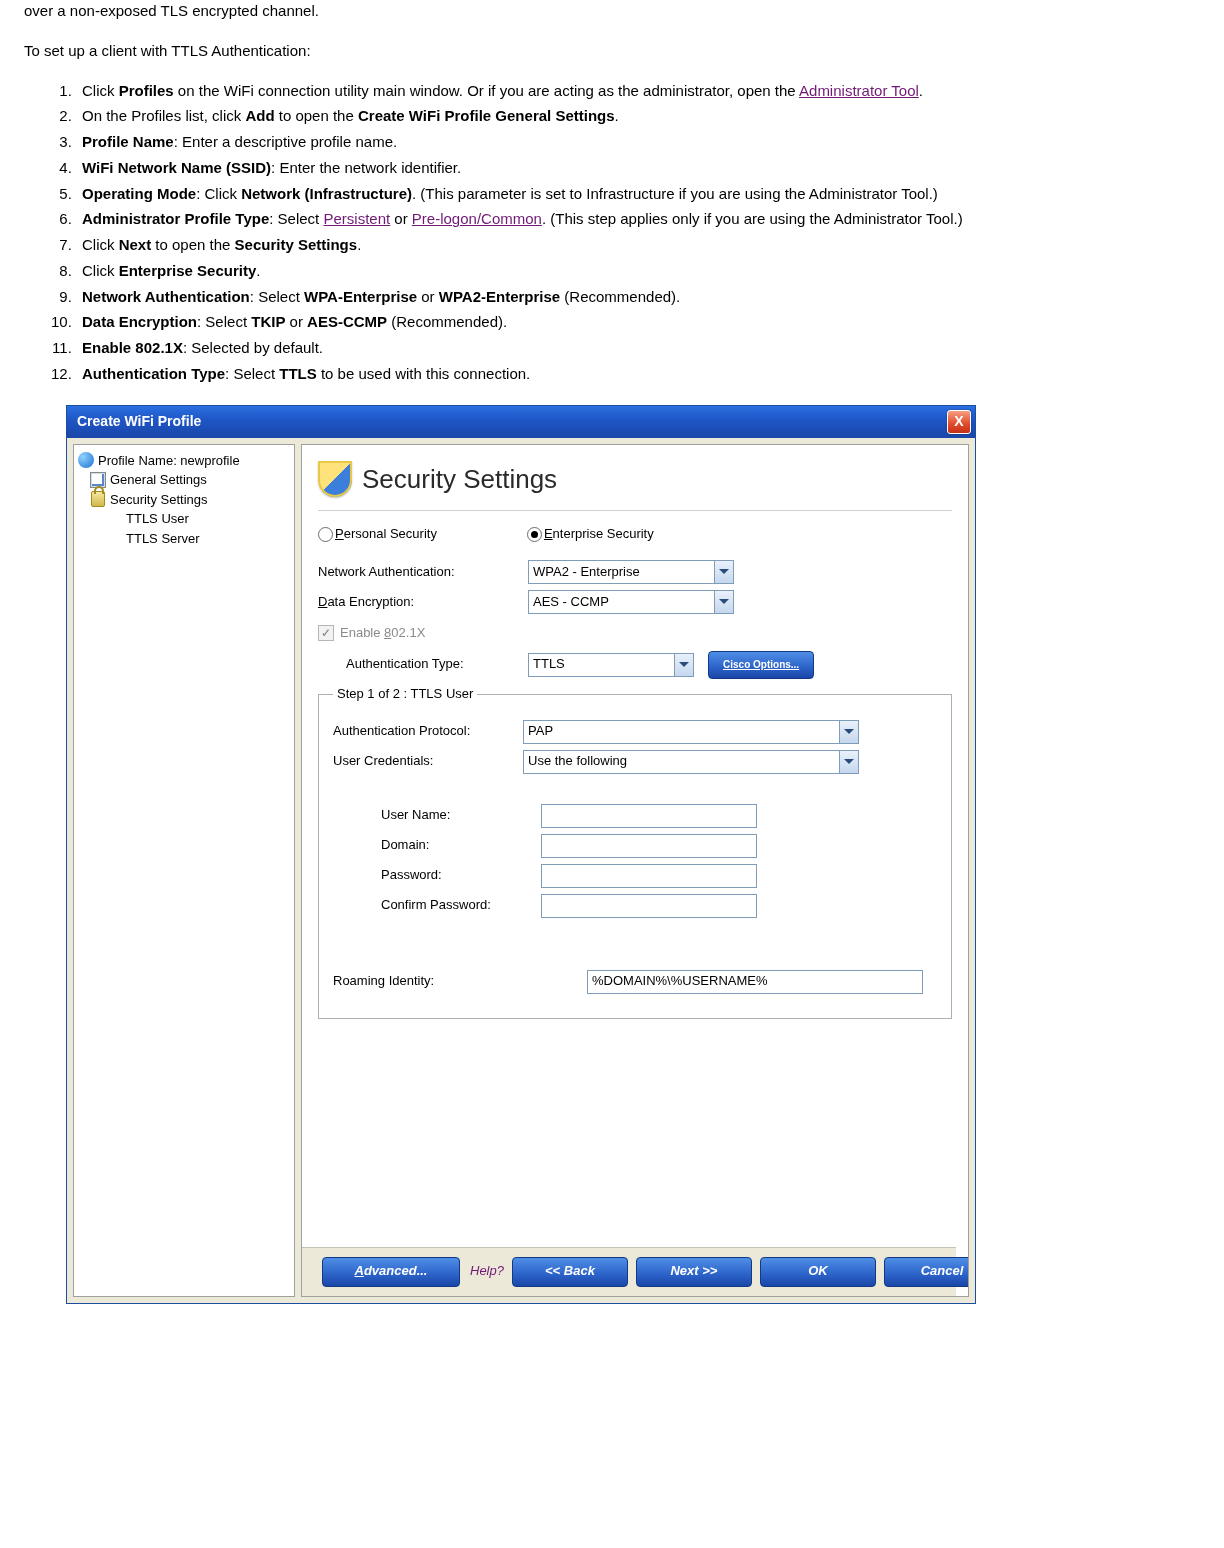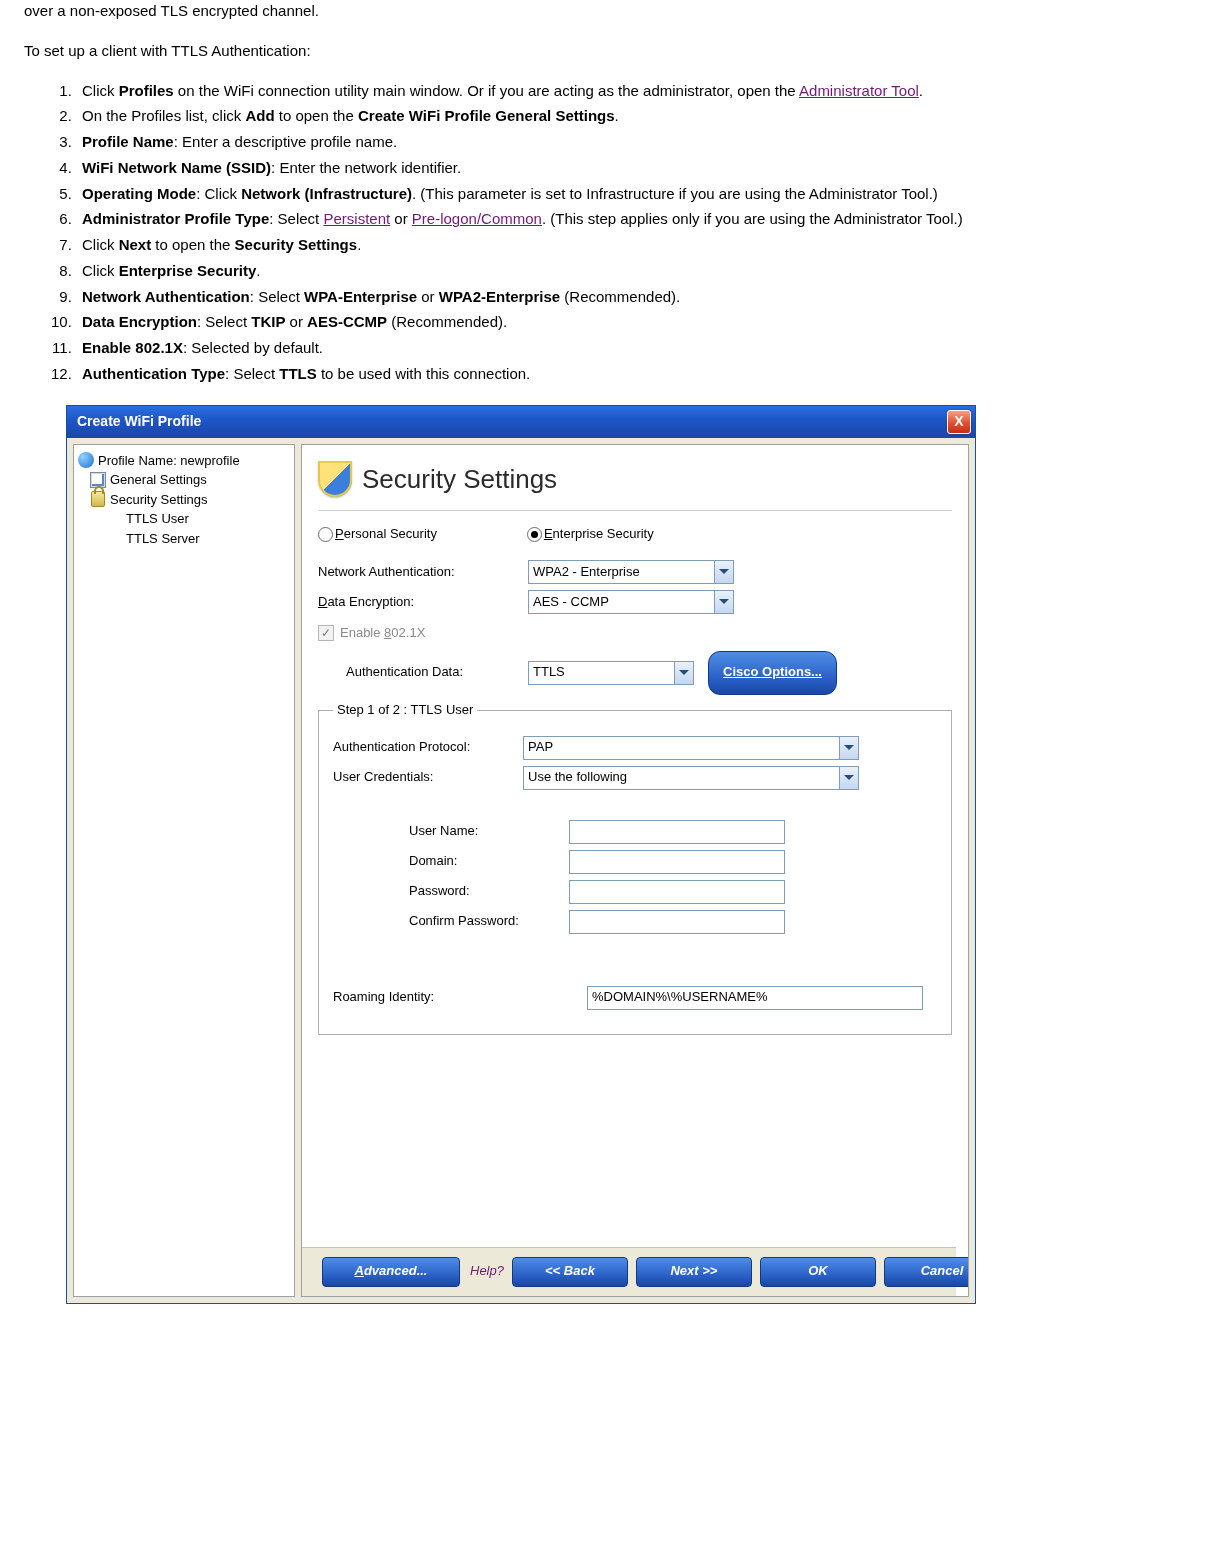--- a/index.html
+++ b/index.html
@@ -133,41 +133,41 @@
 
   .chk-row { margin: 10px 0 8px 0; color:#8a8a8a;}
   .chk {
     width:14px;height:14px;border:1px solid #b5b5b5;background:#f2f2f2;
     display:inline-flex;align-items:center;justify-content:center;margin-right:6px;
   }
   .chk:after{content:"✓";font-size:12px;color:#7a7a7a;line-height:1;}
 
   .btn-cisco {
     margin-left: 14px;
-    height:26px;padding:8px 14px;
+    height:26px;padding:0 14px;
     background:linear-gradient(#4f8ee6,#2b62c8 60%,#1a46a8);
-    color:#fff;font-weight:bold;border:1px solid #103a86;border-radius:12px;
-    font-size:13px;display:inline-flex;align-items:center;
+    color:#fff;font-weight:bold;border:1px solid #103a86;border-radius:4px;
+    font-size:10px;display:inline-flex;align-items:center;
     text-decoration: underline;
   }
 
   fieldset.step {
     border:1px solid #b0b0b0;
     margin: 4px 0 10px 0;
     padding: 10px 12px 18px 14px;
   }
   fieldset.step legend { padding: 0 4px; font-size:13px; }
 
   .input {
     border:1px solid #7f9db9;background:#fff;height:22px;width:210px;
     padding-left:4px;display:flex;align-items:center;font-size:13px;
   }
   .input.long { width:330px; }
 
-  .cred-label { width: 160px; margin-left: 76px;}
+  .cred-label { width: 160px; margin-left: 48px;}
   .roaming-label { width: 254px; }
 
   .footer {
     position:absolute;left:0;right:12px;bottom:0;
     background:#ece9d8;
     border-top:1px solid #c5c2b8;
     height:48px;
     display:flex;align-items:center;
     padding: 0 12px;
     font-style: italic;
@@ -291,21 +291,21 @@
           <span class="arrow"></span>
         </span>
       </div>
 
       <div class="row chk-row">
         <span class="chk"></span>
         <span><span>Enable </span><span class="u">8</span><span>02.1X</span></span>
       </div>
 
       <div class="row">
-        <span class="lbl" style="margin-left:28px;width:182px;">Authentication Data:</span>
+        <span class="lbl" style="margin-left:28px;width:182px;">Authentication Type:</span>
         <span class="combo" style="width:160px;">
           <span>TTLS</span>
           <span class="arrow"></span>
         </span>
         <span class="btn-cisco">
           <span><span>C</span><span style="text-decoration:none;">isco Options...</span></span>
         </span>
       </div>
 
       <fieldset class="step">

